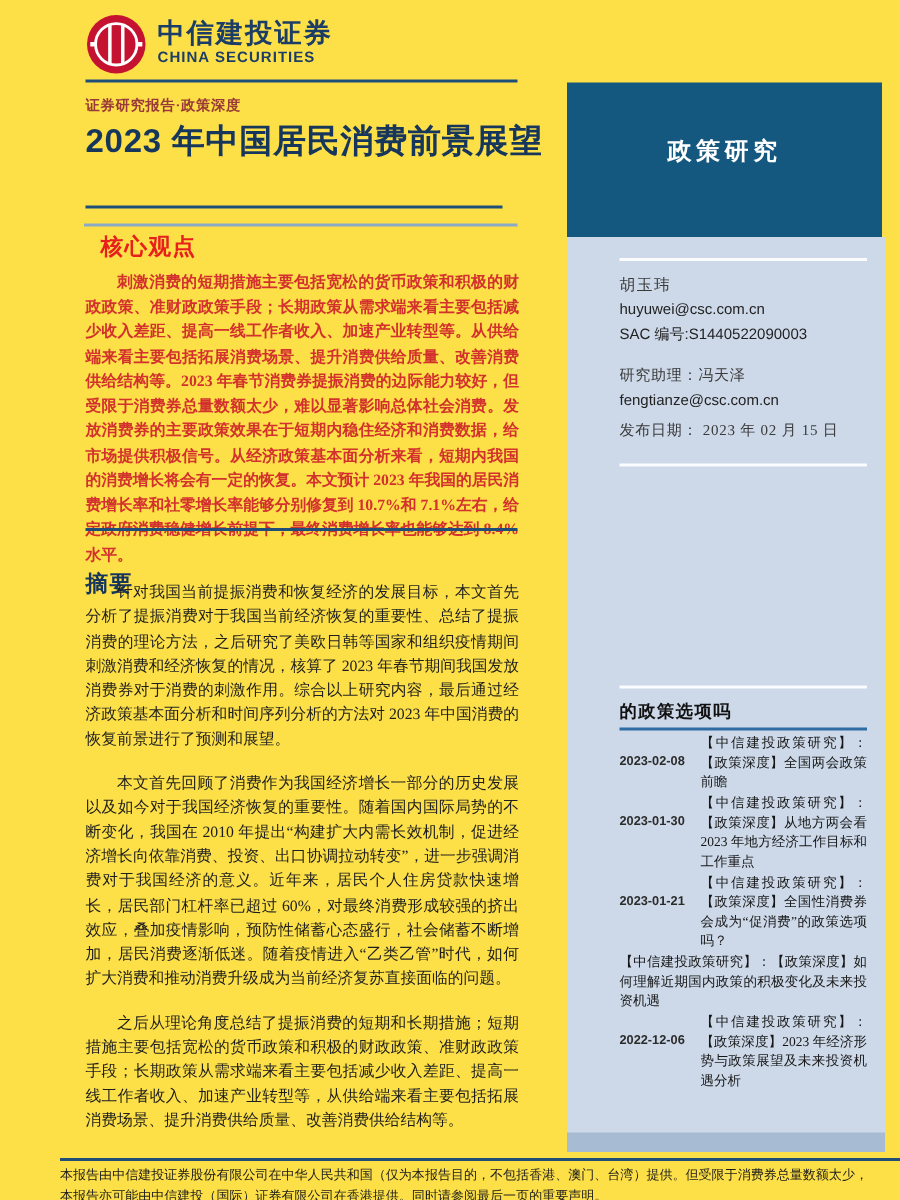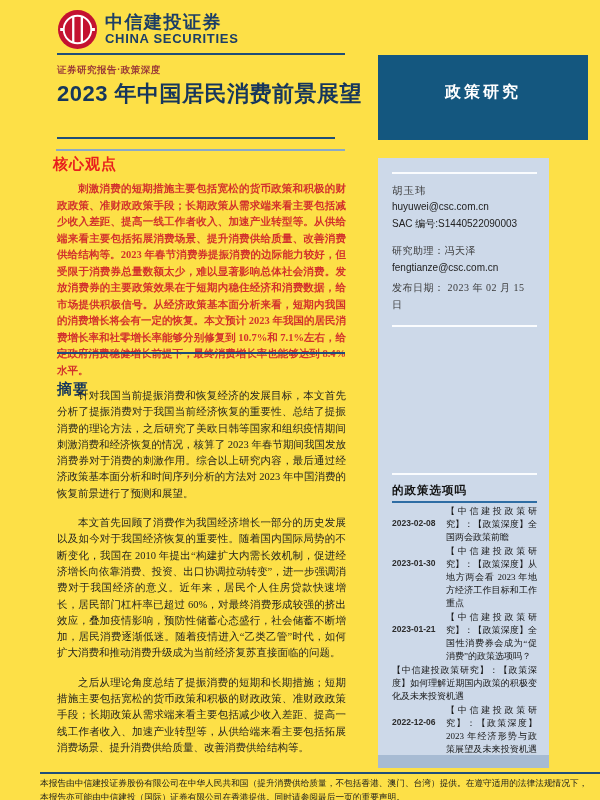--- a/index.html
+++ b/index.html
@@ -8,49 +8,49 @@
     position:relative; width:600px; height:800px; margin:0 auto;
     background:#fde047; overflow:hidden;
     font-family:"Liberation Serif","DejaVu Serif",serif;
     -webkit-font-smoothing:antialiased;
   }
   
   .logo-row { position:absolute; left:57px; top:9px; display:flex; align-items:flex-start; }
   .logo-icon { width:41px; height:41px; flex:none; }
   .brand-text { margin-left:7px; padding-top:3px; font-family:"Liberation Sans","DejaVu Sans",sans-serif; }
   .brand-cn { font-size:18px; font-weight:bold; color:#1c3e66; letter-spacing:1.5px; line-height:21px; }
-  .brand-en { font-size:13px; font-weight:bold; color:#1c3e66; letter-spacing:0.7px; line-height:12px; }
+  .brand-en { font-size:10px; font-weight:bold; color:#1c3e66; letter-spacing:0.7px; line-height:12px; }
   .rule-logo { position:absolute; left:57px; top:53px; width:288px; height:2px; background:#1f4e79; }
 
   .report-type { position:absolute; left:57px; top:64px; font-size:9.5px; font-weight:bold; color:#9a3a38; letter-spacing:0.5px; }
   .doc-title { position:absolute; left:57px; top:79px; font-size:22px; font-weight:bold; color:#16365c;
                font-family:"Liberation Sans","DejaVu Sans",sans-serif; letter-spacing:0.5px; }
 
-  .category-box { position:absolute; left:378px; top:55px; width:210px; height:85px;
+  .category-box { position:absolute; left:378px; top:55px; width:210px; height:103px;
     background:#14577f; color:#fff; display:flex; align-items:center; justify-content:center;
     font-size:16px; font-weight:bold; letter-spacing:3px;
     font-family:"Liberation Sans","DejaVu Sans",sans-serif; padding-bottom:10px; }
 
   
   .rule-a { position:absolute; left:57px; top:137px; width:278px; height:2px; background:#1f4e79; }
   .rule-b { position:absolute; left:56px; top:149px; width:289px; height:2px; background:#8aa9c6; }
 
-  .core-heading { position:absolute; left:53px; top:155px; font-size:15px; font-weight:bold; color:#e8201d;
+  .core-heading { position:absolute; left:67px; top:155px; font-size:15px; font-weight:bold; color:#e8201d;
     font-family:"Liberation Sans","DejaVu Sans",sans-serif; letter-spacing:1px; }
   .core-body { position:absolute; left:57px; top:181px; width:289px;
     font-size:10.5px; line-height:16.5px; color:#d2312d; text-align:justify; text-indent:2em; font-weight:bold; }
 
   .rule-c { position:absolute; left:57px; top:352px; width:288px; height:2px; background:#1f4e79; }
   .abstract-heading { position:absolute; left:57px; top:380px; font-size:15px; font-weight:bold; color:#16365c;
     font-family:"Liberation Sans","DejaVu Sans",sans-serif; letter-spacing:1px; }
   .abstract-body { position:absolute; left:57px; top:388px; width:289px; color:#1e1e1e; }
   .abstract-body p { font-size:10.5px; line-height:16.3px; text-align:justify; text-indent:2em; margin-bottom:13px; }
 
   
-  .sidebar { position:absolute; left:378px; top:158px; width:171px; height:610px; background:#cdd9e9; }
+  .sidebar { position:absolute; left:378px; top:158px; width:212px; height:610px; background:#cdd9e9;padding-left:21px; }
   .sb-inner { padding:14px 12px 0 14px; }
   .line-white { height:2px; background:#fafcfe; margin-bottom:8px; }
   .sb-name { font-size:10.5px; color:#3a3a3a; line-height:17px; letter-spacing:1px; }
   .sb-plain { font-size:10px; color:#222; line-height:16.5px; font-family:"Liberation Sans","DejaVu Sans",sans-serif; }
   .sb-cn { font-size:10px; color:#3a3a3a; line-height:16.5px; letter-spacing:0.5px; }
   .sb-gap { height:11px; }
   .sb-date-row { font-size:10px; color:#3a3a3a; line-height:16.5px; margin-top:4px; letter-spacing:0.5px; }
   .line-white-2 { height:2px; background:#fafcfe; margin-top:12px; }
 
   .related { margin-top:146px; }
@@ -145,17 +145,17 @@
           <div class="r-date">2022-12-06</div>
           <div class="r-title">【中信建投政策研究】：【政策深度】2023 年经济形势与政策展望及未来投资机遇分析</div>
         </div>
       </div>
     </div>
     <div class="sb-bottom-strip"></div>
   </div>
 
   <div class="footer-rule"></div>
   <div class="disclaimer">
-    <div>本报告由中信建投证券股份有限公司在中华人民共和国（提升消费供给质量，不包括香港、澳门、台湾）提供。在遵守适用的法律法规情况下，</div>
+    <div>本报告由中信建投证券股份有限公司在中华人民共和国（仅为本报告目的，不包括香港、澳门、台湾）提供。但受限于消费券总量数额太少，</div>
     <div>本报告亦可能由中信建投（国际）证券有限公司在香港提供。同时请参阅最后一页的重要声明。</div>
   </div>
 
 </div>
 
 </body></html>

